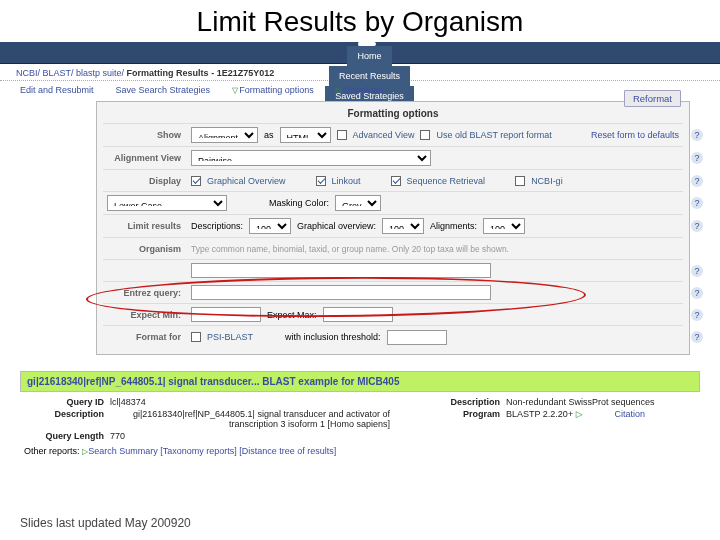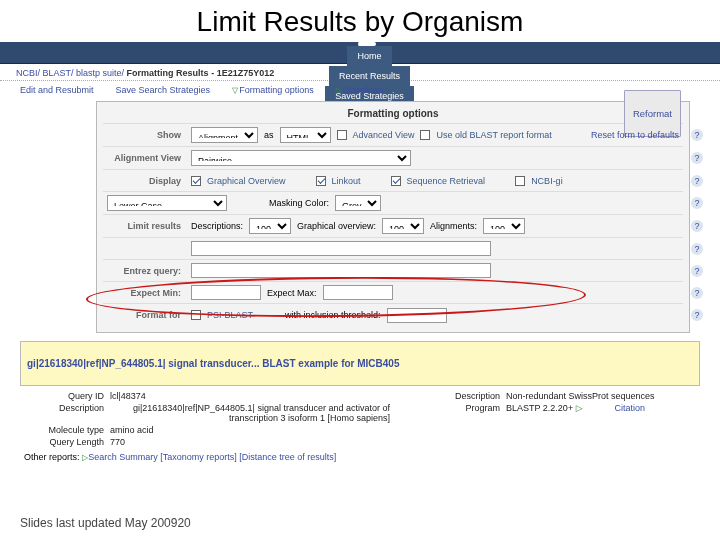--- a/index.html
+++ b/index.html
@@ -9,42 +9,42 @@
   .topbar .logo { width: 18px; height: 14px; border: 2px solid #fff; border-radius: 8px; margin-right: 6px; border-right: none; }
   .topbar .item { color: #fff; font-size: 9px; padding: 5px 10px; background: #3d5a80; margin-right: 1px; }
   .bc { padding: 4px 16px 2px; font-size: 9px; color: #333; border-bottom: 1px dotted #aaa; }
   .bc a { color: #3a4ea0; text-decoration: none; }
   .bc b { font-weight: bold; }
   .linkbar { padding: 4px 20px 4px; display: flex; gap: 22px; font-size: 9px; }
   .linkbar a { color: #3a4ea0; text-decoration: none; }
   .linkbar .tri { color: #3a8d3a; font-size: 8px; margin-right: 1px; }
   .panel { margin: 2px 30px 6px 96px; border: 1px solid #b8b8b8; background: #f3f3f3; padding: 4px 6px 6px; position: relative; }
   .panel-title { text-align: center; color: #333; font-weight: bold; font-size: 10px; padding: 2px 0 4px; border-bottom: 1px solid #ddd; }
-  .reformat-btn { position: absolute; top: -12px; right: 8px; background: #eaeaea; border: 1px solid #a0a0c0; color: #3a4ea0; padding: 17px 8px; border-radius: 1px; font-size: 9.5px; }
+  .reformat-btn { position: absolute; top: -12px; right: 8px; background: #eaeaea; border: 1px solid #a0a0c0; color: #3a4ea0; padding: 2px 8px; border-radius: 1px; font-size: 9.5px; }
   .row { display: flex; align-items: center; padding: 3px 4px; border-bottom: 1px solid #ddd; min-height: 22px; }
   .row:last-child { border-bottom: none; }
   .row .label { width: 84px; text-align: right; color: #666; font-weight: bold; font-size: 9px; padding-right: 10px; }
   .row .controls { flex: 1; display: flex; align-items: center; gap: 6px; flex-wrap: wrap; }
   select { font-size: 9px; padding: 4px 2px; height: 16px; background: #fff; border: 1px solid #999; }
   input[type=text] { font-size: 9px; height: 15px; border: 1px solid #999; padding: 0 2px; background: #fff; }
   .check { width: 10px; height: 10px; border: 1px solid #666; display: inline-flex; align-items: center; justify-content: center; background: #fff; position: relative; }
   .check.on::after { content: ""; width: 6px; height: 3px; border-left: 1.5px solid #2a5a99; border-bottom: 1.5px solid #2a5a99; transform: rotate(-45deg); position: absolute; top: 1px; left: 1px; }
   .ck-label { color: #3a5a8a; font-size: 9px; }
   .reset { margin-left: auto; color: #3a4ea0; font-size: 9px; text-decoration: none; }
   .help { width: 12px; height: 12px; border-radius: 50%; background: #dce4ef; color: #3a4ea0; font-size: 9px; display: inline-flex; align-items: center; justify-content: center; margin-left: 6px; }
   .row .help { position: absolute; right: -20px; }
   .row { position: relative; }
   .org-hint { color: #999; font-size: 8.5px; }
   .circle-highlight { position: absolute; border: 2.5px solid #c81818; border-radius: 50%; width: 500px; height: 40px; left: 86px; top: 176px; transform: rotate(-0.5deg); pointer-events: none; z-index: 5; }
   .panel-wrap { position: relative; }
-  .query-title { margin: 8px 20px 0; padding: 16px 6px; background: #fef9c3; border: 1px solid #bbb; color: #3a4ea0; font-size: 10px; font-weight: bold; }
+  .query-title { margin: 16px 20px 0; padding: 4px 6px; background: #bef264; border: 1px solid #bbb; color: #3a4ea0; font-size: 10px; font-weight: bold; }
   .query-details { margin: 4px 24px 0; display: flex; gap: 30px; }
   .qcol { font-size: 9px; }
   .qrow { display: flex; padding: 1px 0; }
-  .qrow .ql { width: 86px; text-align: right; font-weight: normal; color: #222; padding-right: 6px; }
+  .qrow .ql { width: 86px; text-align: right; font-weight: bold; color: #222; padding-right: 6px; }
   .qrow .qv { color: #222; max-width: 280px; text-align: right; }
   .other-rep { margin: 4px 24px 0; font-size: 9px; }
   .other-rep .tri2 { color: #3a8d3a; font-size: 8px; }
   .other-rep a { color: #3a4ea0; text-decoration: none; }
   .footer { position: absolute; bottom: 10px; left: 0; right: 0; display: flex; justify-content: flex-start; padding: 0 20px; font-size: 12px; color: #444; }
   .cit { color: #3a4ea0; margin-left: 32px; }
 </style>
 </head>
 <body>
 
@@ -89,21 +89,21 @@
       <span class="check"></span>
       <span class="ck-label">Use old BLAST report format</span>
       <a class="reset">Reset form to defaults</a>
     </div>
     <span class="help">?</span>
   </div>
 
   <div class="row">
     <div class="label">Alignment View</div>
     <div class="controls">
-      <select style="width:220px"><option>Pairwise</option></select>
+      <select style="width:240px"><option>Pairwise</option></select>
     </div>
     <span class="help">?</span>
   </div>
 
   <div class="row">
     <div class="label">Display</div>
     <div class="controls">
       <span class="check on"></span>
           <span class="ck-label">Graphical Overview</span>
       <span style="width:18px"></span>
@@ -135,20 +135,26 @@
       <span>Descriptions:</span>
       <select><option>100</option></select>
       <span>Graphical overview:</span>
       <select><option>100</option></select>
       <span>Alignments:</span>
       <select><option>100</option></select>
     </div>
     <span class="help">?</span>
   </div>
 
+  <div class="row">
+    <div class="label">Organism</div>
+    <div class="controls">
+      <span class="org-hint">Type common name, binomial, taxid, or group name. Only 20 top taxa will be shown.</span>
+    </div>
+  </div>
 
   <div class="row">
     <div class="label"></div>
     <div class="controls">
       <input type="text" style="width: 300px;">
     </div>
     <span class="help">?</span>
   </div>
 
   <div class="row">
@@ -188,24 +194,20 @@
 
 <div class="query-details">
   <div class="qcol">
     <div class="qrow">
         <div class="ql">Query ID</div>
         <div class="qv">lcl|48374</div>
       </div>
     <div class="qrow">
         <div class="ql">Description</div>
         <div class="qv">gi|21618340|ref|NP_644805.1| signal transducer and activator of transcription 3 isoform 1 [Homo sapiens]</div>
-      </div>
-    <div class="qrow">
-        <div class="ql">Molecule type</div>
-        <div class="qv">amino acid</div>
       </div>
     <div class="qrow">
         <div class="ql">Query Length</div>
         <div class="qv">770</div>
       </div>
   </div>
   <div class="qcol">
     <div class="qrow">
         <div class="ql">Description</div>
         <div class="qv">Non-redundant SwissProt sequences</div>

